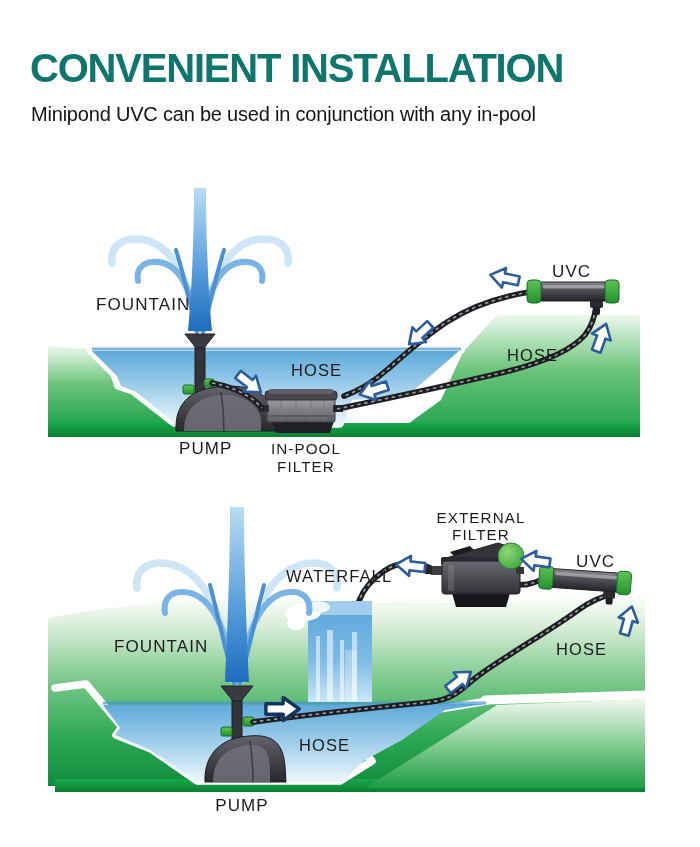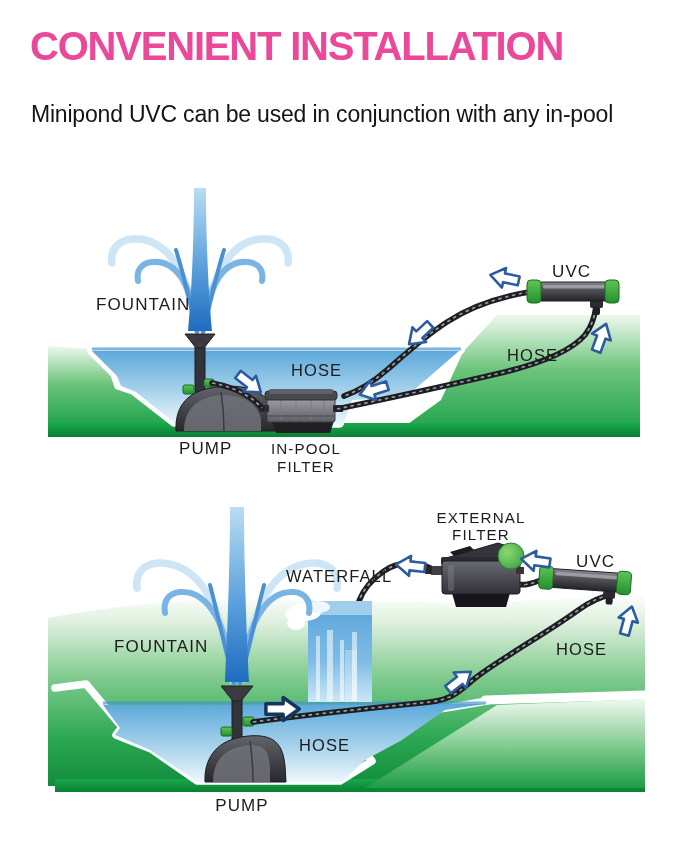--- a/index.html
+++ b/index.html
@@ -1,20 +1,20 @@
 <!DOCTYPE html>
 <html><head>
 <meta charset="utf-8">
 <style>
   html,body{margin:0;padding:0;background:#ffffff;}
   #page{position:relative;width:700px;height:847px;background:#fff;overflow:hidden;
         font-family:"Liberation Sans",sans-serif;}
-  #title{position:absolute;left:30px;top:24px;margin:0;font-size:40px;font-weight:bold;
-         letter-spacing:-1.2px;color:#ec4899;white-space:nowrap;}
-  #subtitle{position:absolute;left:31px;top:95px;font-size:23px;color:#141414;
+  #title{position:absolute;left:30px;top:46px;margin:0;font-size:40px;font-weight:bold;
+         letter-spacing:-1.2px;color:#0f766e;white-space:nowrap;}
+  #subtitle{position:absolute;left:31px;top:95px;font-size:20px;color:#141414;
             line-height:39px;letter-spacing:-0.2px;}
   svg{position:absolute;left:0;top:0;}
   .lbl{font-family:"Liberation Sans",sans-serif;fill:#1c1c1c;letter-spacing:1.1px;}
   .s17{font-size:17px}.s16{font-size:16.5px}.s15{font-size:15.2px}
   .mid{text-anchor:middle}
   .hose-outer{fill:none;stroke:#1c1e22;stroke-width:5.6;stroke-linecap:round;}
   .hose-inner{fill:none;stroke:#aab2ba;stroke-width:1.7;stroke-dasharray:3.5 3.5;opacity:.85;stroke-linecap:butt;}
   .arr{fill:#ffffff;stroke:#2c5c9e;stroke-width:2.6;stroke-linejoin:round;}
   .arrd{fill:#ffffff;stroke:#16345e;stroke-width:3;stroke-linejoin:round;}
   .liner{fill:none;stroke:#ffffff;stroke-width:7.5;stroke-linejoin:round;stroke-linecap:round;}

